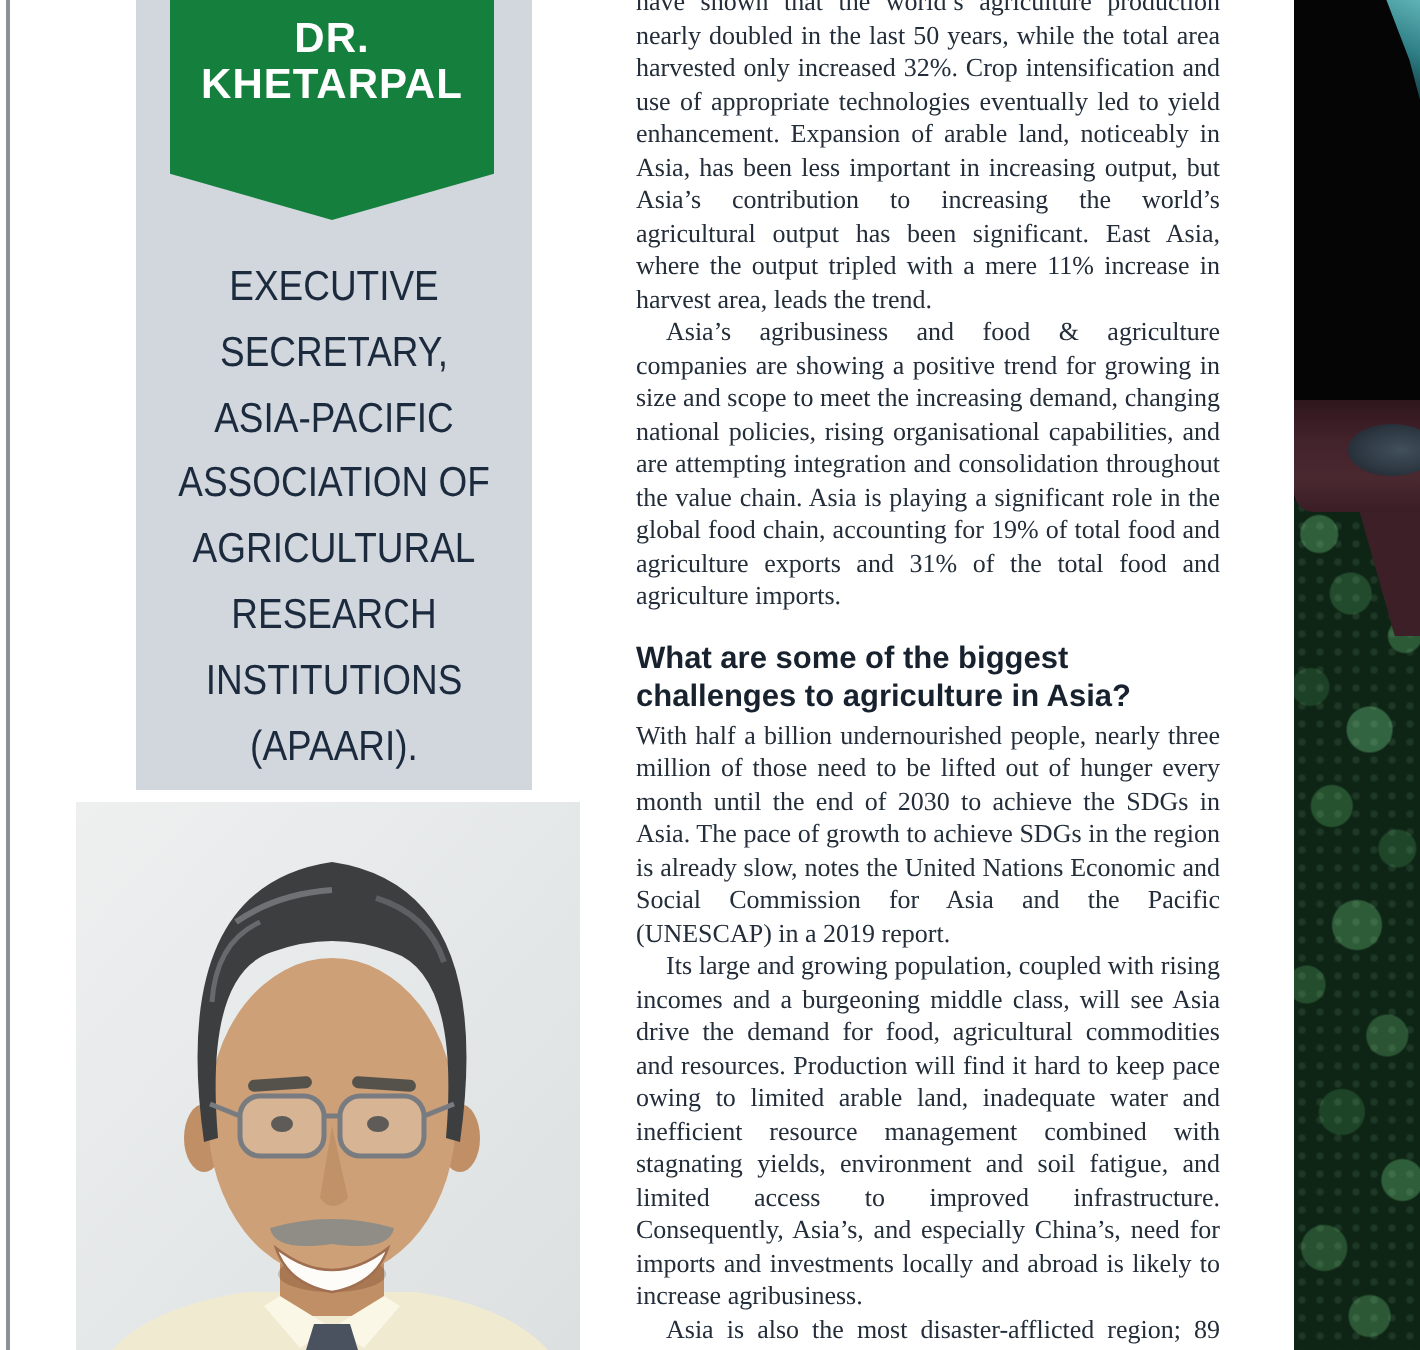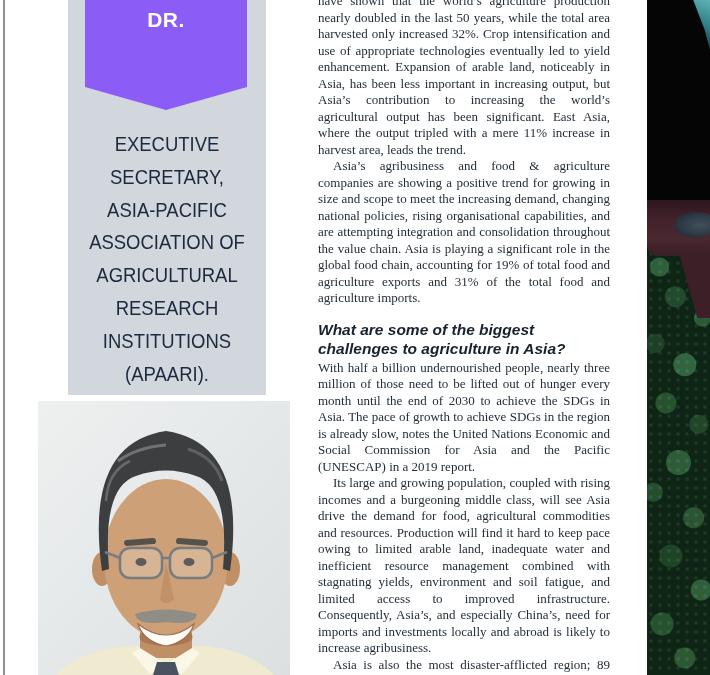--- a/index.html
+++ b/index.html
@@ -6,21 +6,21 @@
   #page{
     position:relative;width:710px;height:675px;overflow:hidden;background:#ffffff;
     font-family:"Liberation Serif",serif;
   }
   
   .page-edge{position:absolute;left:3px;top:0;width:2px;height:675px;background:#8d9095;}
 
   
   .sidebar-panel{position:absolute;left:68px;top:0;width:198px;height:395px;background:#d2d6dd;}
   .name-ribbon{
-    position:absolute;left:17px;top:0;width:162px;height:110px;background:#8b5cf6;
+    position:absolute;left:17px;top:0;width:162px;height:110px;background:#15803d;
     clip-path:polygon(0 0,100% 0,100% 79%,50% 100%,0 79%);
     text-align:center;padding-top:9px;box-sizing:border-box;
   }
   .name-ribbon .nline{
     color:#ffffff;font-family:"Liberation Sans",sans-serif;font-weight:700;
     font-size:21px;line-height:22.5px;letter-spacing:.5px;
   }
   .role-block{
     position:absolute;left:0;top:128px;width:198px;text-align:center;
     color:#1b2a3d;font-family:"Liberation Sans",sans-serif;
@@ -34,21 +34,21 @@
   
   .article{
     position:absolute;left:318px;top:-7px;width:292px;
     color:#232e3a;font-size:13px;line-height:16.5px;text-align:justify;
   }
   .article p{margin:0;}
   .article p.indent{text-indent:15px;}
   .q-heading{
     margin:13px 0 2px 0;
     font-family:"Liberation Sans",sans-serif;font-weight:700;
-    font-size:15.5px;line-height:19px;color:#17222e;text-align:left;font-style:italic;
+    font-size:15.5px;line-height:19px;color:#17222e;text-align:left;
   }
 
   
   .right-strip{position:absolute;left:647px;top:0;width:63px;height:675px;background:#050505;overflow:hidden;}
   .teal-corner{
     position:absolute;top:0;right:0;width:24px;height:50px;
     background:linear-gradient(205deg,#5fb3b6 0%,#2f7f86 45%,#16434a 80%,#0a2326 100%);
     clip-path:polygon(30% 0,100% 0,100% 100%,78% 60%);
   }
   .broccoli{
@@ -94,20 +94,21 @@
 </head>
 <body>
 
 <div id="page">
 
   <div class="page-edge"></div>
 
   <div class="sidebar-panel">
     <div class="name-ribbon">
       <div class="nline">DR.</div>
+      <div class="nline">KHETARPAL</div>
     </div>
     <div class="role-block">
       <div>EXECUTIVE</div>
       <div>SECRETARY,</div>
       <div>ASIA-PACIFIC</div>
       <div>ASSOCIATION OF</div>
       <div>AGRICULTURAL</div>
       <div>RESEARCH</div>
       <div>INSTITUTIONS</div>
       <div>(APAARI).</div>

